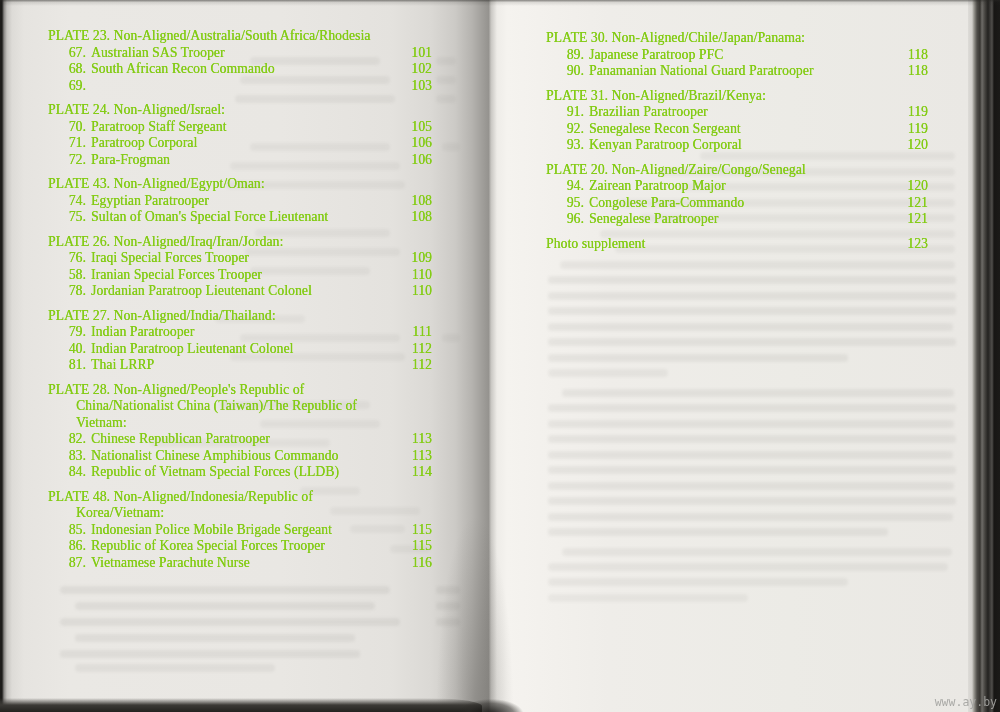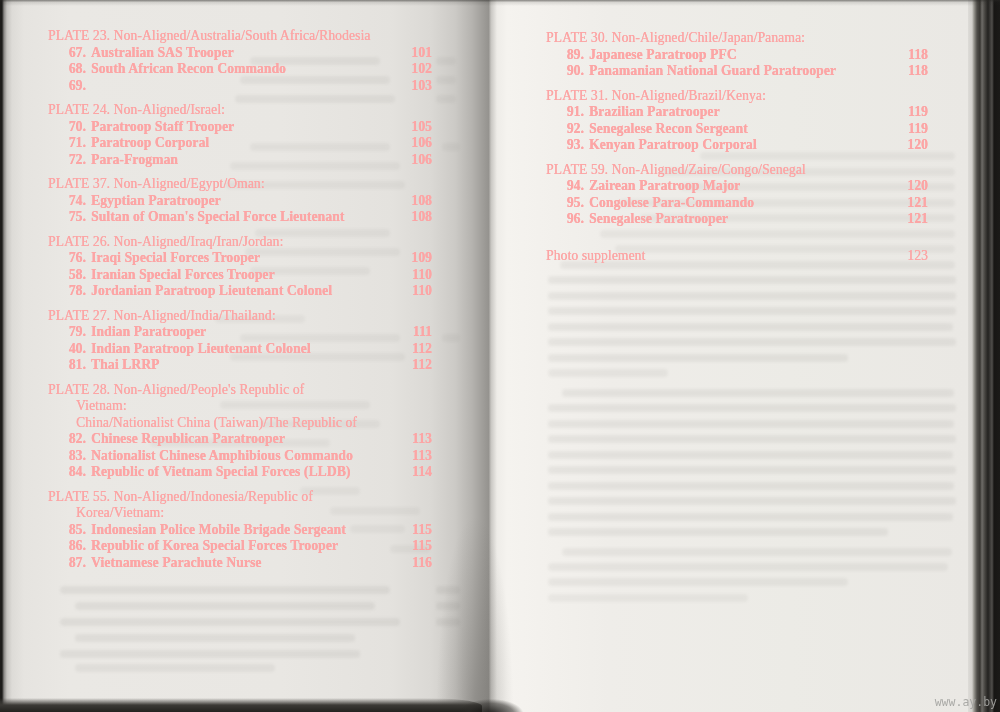--- a/index.html
+++ b/index.html
@@ -42,34 +42,34 @@
   .gutter-blob{
     position:absolute;left:452px;bottom:0;width:78px;height:24px;
     background:radial-gradient(ellipse 42px 20px at 50% 110%,rgba(20,19,17,.92),rgba(45,43,40,.55) 55%,rgba(45,43,40,0) 78%);
   }
   .gutter-bottom-shade{
     position:absolute;left:425px;bottom:0;width:130px;height:300px;
     background:radial-gradient(ellipse 55px 280px at 50px 100%,rgba(70,68,64,.30),rgba(70,68,64,0) 70%);
   }
   
   .content{
-    position:absolute;color:#fca5a5;font-size:13.6px;line-height:16.5px;
+    position:absolute;color:#84cc16;font-size:13.6px;line-height:16.5px;
     letter-spacing:.1px;text-shadow:.2px 0 0 currentColor;
   }
   .content-left{left:48px;top:28px;width:384px;}
   .content-right{left:546px;top:30px;width:382px;}
   .section{margin-top:8px;}
   .section:first-child{margin-top:0;}
   .hline{white-space:nowrap;}
   .hline.cont{padding-left:28px;}
-  .item-row{display:flex;align-items:baseline;font-weight:bold;}
+  .item-row{display:flex;align-items:baseline;}
   .item-num{flex:none;width:24px;margin-left:14px;text-align:right;}
   .item-label{margin-left:5px;white-space:nowrap;}
   .item-page{margin-left:auto;flex:none;}
-  .supp-row{display:flex;margin-top:20px;}
+  .supp-row{display:flex;margin-top:8px;}
   
   .gbar{
     position:absolute;height:8px;border-radius:4px;background:#7b7974;
     filter:blur(1.6px);
   }
   
   .watermark{
     position:absolute;right:3px;bottom:3px;z-index:50;
     font-family:"DejaVu Sans Mono", monospace;font-size:11.5px;
     color:#a3a3a0;opacity:.9;letter-spacing:0;
@@ -163,36 +163,36 @@
         </div>
         <div class="item-row">
           <span class="item-num">69.</span>
           <span class="item-page">103</span>
         </div>
       </div>
       <div class="section">
         <div class="hline">PLATE 24. Non-Aligned/Israel:</div>
         <div class="item-row">
           <span class="item-num">70.</span>
-          <span class="item-label">Paratroop Staff Trooper</span>
+          <span class="item-label">Paratroop Staff Sergeant</span>
           <span class="item-page">105</span>
         </div>
         <div class="item-row">
           <span class="item-num">71.</span>
           <span class="item-label">Paratroop Corporal</span>
           <span class="item-page">106</span>
         </div>
         <div class="item-row">
           <span class="item-num">72.</span>
           <span class="item-label">Para-Frogman</span>
           <span class="item-page">106</span>
         </div>
       </div>
       <div class="section">
-        <div class="hline">PLATE 37. Non-Aligned/Egypt/Oman:</div>
+        <div class="hline">PLATE 43. Non-Aligned/Egypt/Oman:</div>
         <div class="item-row">
           <span class="item-num">74.</span>
           <span class="item-label">Egyptian Paratrooper</span>
           <span class="item-page">108</span>
         </div>
         <div class="item-row">
           <span class="item-num">75.</span>
           <span class="item-label">Sultan of Oman's Special Force Lieutenant</span>
           <span class="item-page">108</span>
         </div>
@@ -228,40 +228,40 @@
           <span class="item-page">112</span>
         </div>
         <div class="item-row">
           <span class="item-num">81.</span>
           <span class="item-label">Thai LRRP</span>
           <span class="item-page">112</span>
         </div>
       </div>
       <div class="section">
         <div class="hline">PLATE 28. Non-Aligned/People's Republic of</div>
+        <div class="hline cont">China/Nationalist China (Taiwan)/The Republic of</div>
         <div class="hline cont">Vietnam:</div>
-        <div class="hline cont">China/Nationalist China (Taiwan)/The Republic of</div>
         <div class="item-row">
           <span class="item-num">82.</span>
           <span class="item-label">Chinese Republican Paratrooper</span>
           <span class="item-page">113</span>
         </div>
         <div class="item-row">
           <span class="item-num">83.</span>
           <span class="item-label">Nationalist Chinese Amphibious Commando</span>
           <span class="item-page">113</span>
         </div>
         <div class="item-row">
           <span class="item-num">84.</span>
           <span class="item-label">Republic of Vietnam Special Forces (LLDB)</span>
           <span class="item-page">114</span>
         </div>
       </div>
       <div class="section">
-        <div class="hline">PLATE 55. Non-Aligned/Indonesia/Republic of</div>
+        <div class="hline">PLATE 48. Non-Aligned/Indonesia/Republic of</div>
         <div class="hline cont">Korea/Vietnam:</div>
         <div class="item-row">
           <span class="item-num">85.</span>
           <span class="item-label">Indonesian Police Mobile Brigade Sergeant</span>
           <span class="item-page">115</span>
         </div>
         <div class="item-row">
           <span class="item-num">86.</span>
           <span class="item-label">Republic of Korea Special Forces Trooper</span>
           <span class="item-page">115</span>
@@ -299,21 +299,21 @@
           <span class="item-label">Senegalese Recon Sergeant</span>
           <span class="item-page">119</span>
         </div>
         <div class="item-row">
           <span class="item-num">93.</span>
           <span class="item-label">Kenyan Paratroop Corporal</span>
           <span class="item-page">120</span>
         </div>
       </div>
       <div class="section">
-        <div class="hline">PLATE 59. Non-Aligned/Zaire/Congo/Senegal</div>
+        <div class="hline">PLATE 20. Non-Aligned/Zaire/Congo/Senegal</div>
         <div class="item-row">
           <span class="item-num">94.</span>
           <span class="item-label">Zairean Paratroop Major</span>
           <span class="item-page">120</span>
         </div>
         <div class="item-row">
           <span class="item-num">95.</span>
           <span class="item-label">Congolese Para-Commando</span>
           <span class="item-page">121</span>
         </div>

